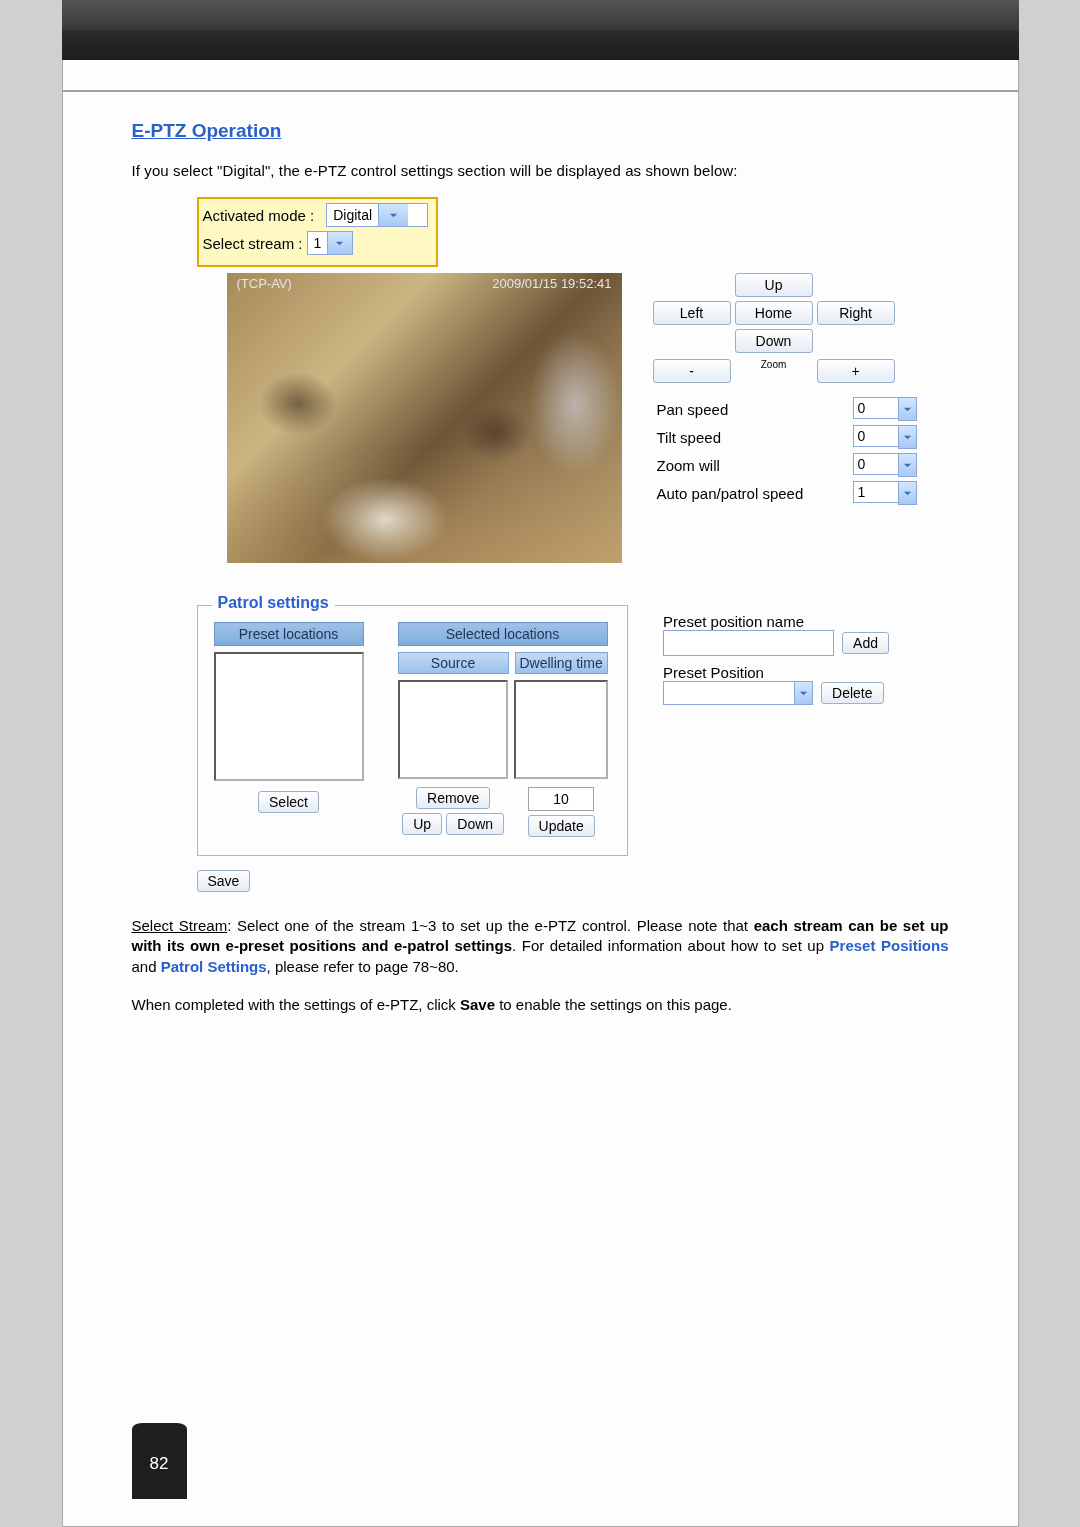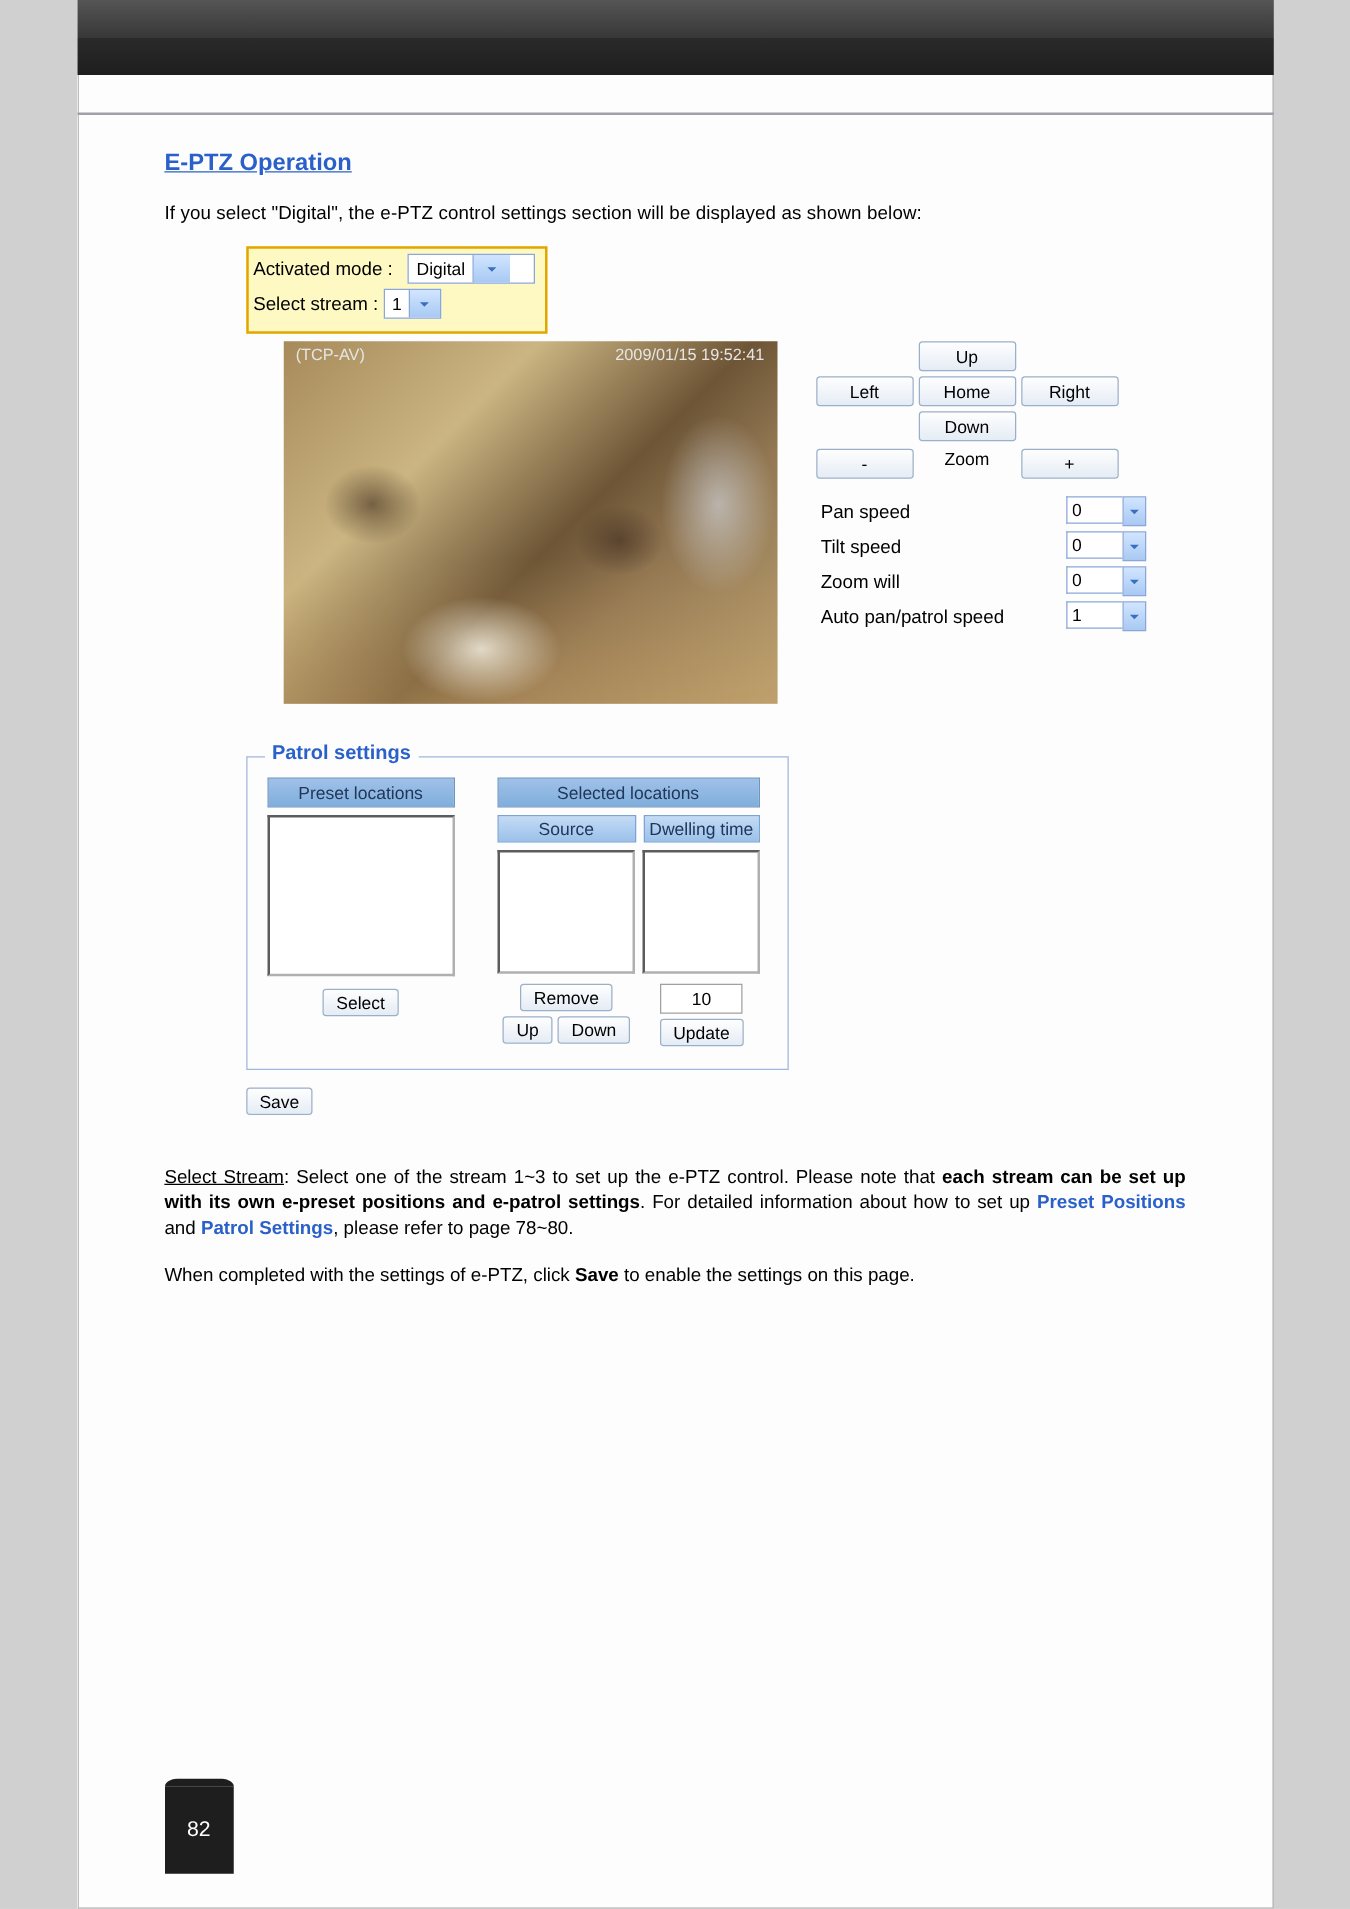--- a/index.html
+++ b/index.html
@@ -23,21 +23,21 @@
   .video .ov-r{position:absolute;top:3px;right:10px;color:#e5e5e5;}
   .video::after{content:"";position:absolute;inset:0;background:
      radial-gradient(ellipse 90px 60px at 40% 85%,rgba(240,235,220,.85) 0%,transparent 70%),
      radial-gradient(ellipse 55px 45px at 18% 45%,rgba(60,40,25,.6) 0%,transparent 70%),
      radial-gradient(ellipse 50px 40px at 68% 55%,rgba(60,40,30,.55) 0%,transparent 70%),
      radial-gradient(ellipse 70px 110px at 88% 45%,rgba(220,230,245,.55) 0%,transparent 65%),
      linear-gradient(to top,rgba(200,160,100,.4),transparent 40%);}
   .ctrls{margin-left:35px;width:260px;font-size:15px;}
   .b3{display:grid;grid-template-columns:70px 90px 70px;gap:2px;justify-items:center;margin-bottom:4px;}
   .btn{border:1px solid #9aafc8;background:linear-gradient(#fefefe,#e5ecf5);border-radius:3px;height:22px;min-width:64px;font-size:14px;display:flex;align-items:center;justify-content:center;padding:0 6px;}
-  .zlab{text-align:right;font-size:14px;}
+  .zlab{text-align:right;font-size:10px;}
   .speeds{margin-top:14px;}
   .speeds .srow{display:flex;align-items:center;justify-content:space-between;margin-bottom:4px;}
   .num{display:flex;}
   .num input{width:36px;height:20px;border:1px solid #8ba6d8;border-right:none;font-size:14px;padding:0 4px;}
   .num .dd-arrow{border:1px solid #8ba6d8;height:22px;}
   
   .fieldset{border:1px solid #9fb7da;margin-top:42px;padding:16px 16px 18px 16px;position:relative;}
   .legend{position:absolute;top:-12px;left:14px;background:#fdfdfd;padding:0 6px;color:#2a60c9;font-weight:bold;font-size:16px;}
   .tables{display:flex;gap:34px;}
   .colhdr{background:linear-gradient(#a0c1e8,#7faedc);border:1px solid #6e95c4;text-align:center;font-size:14px;color:#20365a;padding:3px 0;}
@@ -48,21 +48,21 @@
   .subhdrs .sh{flex:1;text-align:center;font-size:14px;color:#20365a;background:linear-gradient(#c4dbf4,#9bc1ea);border:1px solid #7ba4d4;padding:2px 0;}
   .tbtn{border:1px solid #9aafc8;background:linear-gradient(#fefefe,#e5ecf5);border-radius:3px;font-size:14px;padding:2px 10px;}
   .ctr{text-align:center;}
   .dwinput{width:60px;height:20px;border:1px solid #a0a0a0;text-align:center;font-size:14px;}
   .preset-right{margin-left:35px;margin-top:50px;width:255px;font-size:15px;}
   .txtin{border:1px solid #8ba6d8;height:22px;width:165px;background:#fff;}
   .drow{display:flex;align-items:center;gap:8px;margin-bottom:8px;}
   .psel{display:flex;width:148px;height:22px;border:1px solid #8ba6d8;background:#fff;}
   .psel .sp{flex:1;}
   .save-row{margin-top:14px;margin-left:65px;}
-  .para{text-align:justify;margin-top:40px;line-height:1.35;}
+  .para{text-align:justify;margin-top:24px;line-height:1.35;}
   .para .u{text-decoration:underline;}
   .para b{font-weight:bold;}
   .link{color:#2a60c9;font-weight:bold;}
   .pnum{position:absolute;left:70px;bottom:28px;width:55px;height:70px;background:#1e1e1e;color:#fff;display:flex;align-items:center;justify-content:center;font-size:17px;border-radius:0 0 0 0;}
   .pnum::before{content:"";position:absolute;top:-6px;left:0;right:0;height:6px;background:#1e1e1e;border-radius:10px 10px 0 0/6px 6px 0 0;}
 </style>
 </head>
 <body>
 
 <div class="page">
@@ -207,20 +207,39 @@
                 </div>
                 <div style="flex:1;" class="ctr">
                   <input class="dwinput" value="10" style=""><br>
                   <button class="tbtn" style="margin-top:4px;">Update</button>
                 </div>
               </div>
             </div>
           </div>
         </div>
 
+        <div class="preset-right">
+          <div>Preset position name</div>
+          <div class="drow">
+            <input class="txtin" style="">
+            <button class="tbtn">Add</button>
+          </div>
+          <div>Preset Position</div>
+          <div class="drow">
+            <span class="psel">
+              <span class="sp"></span>
+              <span class="dd-arrow">
+                  <svg viewBox="0 0 10 10">
+                    <path d="M1 3l4 4 4-4z"></path>
+                  </svg>
+                </span>
+            </span>
+            <button class="tbtn">Delete</button>
+          </div>
+        </div>
       </div>
     </div>
 
     <div class="save-row">
       <button class="tbtn">Save</button>
     </div>
 
     <p class="para">
       <span class="u">Select Stream</span><span>: Select one of the stream 1~3 to set up the e-PTZ control. Please note that </span><b>each stream can be set up with its own e-preset positions and e-patrol settings</b><span>. For detailed information about how to set up </span><span class="link">Preset Positions</span><span> and </span><span class="link">Patrol Settings</span><span>, please refer to page 78~80.</span>
     </p>

